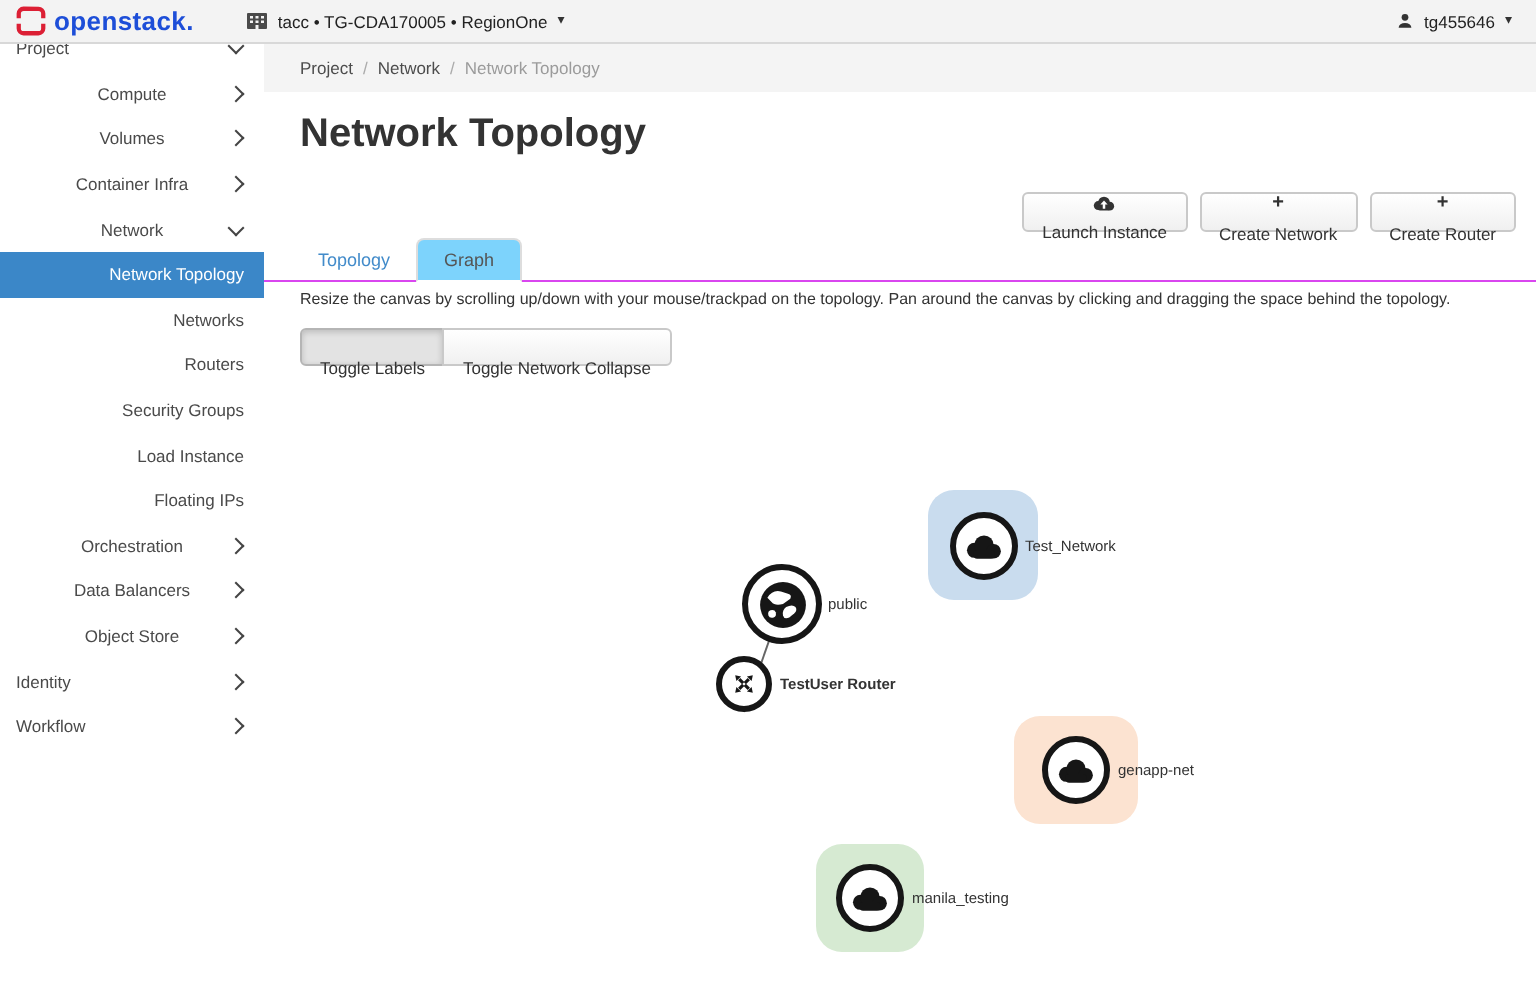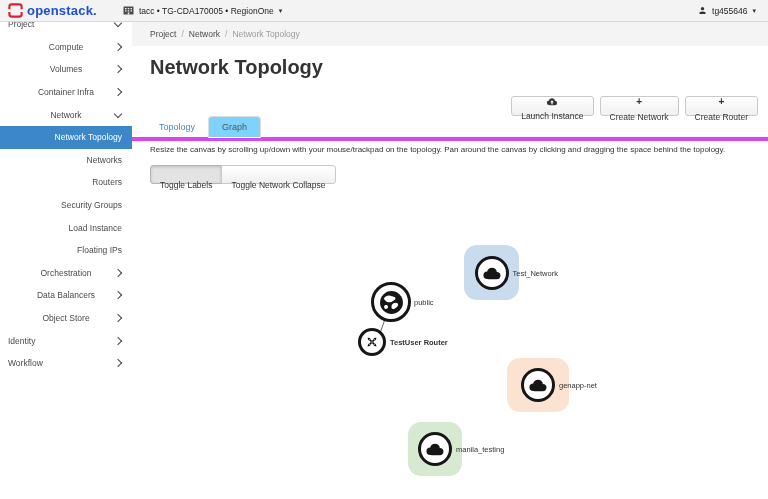--- a/index.html
+++ b/index.html
@@ -41,21 +41,21 @@
                 font-weight:600;color:#333;}
 
   .actions{display:flex;justify-content:flex-end;gap:6px;margin:16px 10px 0 0;}
   .btn{display:inline-flex;align-items:center;gap:5px;height:20px;padding:0 9px;
        font-size:8.5px;color:#333;background:linear-gradient(#fff,#f0f0f0);
        border:1px solid #c9c9c9;border-radius:3px;cursor:pointer;font-family:Liberation Sans, sans-serif;box-sizing:border-box;flex-direction:column;}
   .icon{display:inline-flex;align-items:center;}
   .icon.plus{font-weight:bold;font-size:10px;line-height:1;}
 
   .tabs{display:flex;align-items:flex-end;padding-left:14px;margin-top:2px;height:23px;
-        border-bottom:4px solid #d946ef;box-sizing:border-box;}
+        border-bottom:1px solid #d946ef;box-sizing:border-box;}
   .tab{font-size:9px;padding:5px 13px;cursor:pointer;}
   .tab.inactive{color:#428bca;}
   .tab.active{color:#555;background:#7dd3fc;border:1px solid #ddd;border-bottom-color:#fff;
               border-radius:4px 4px 0 0;margin-bottom:-1px;}
 
   .help{font-size:8px;color:#333;margin:4px 0 0;padding-left:18px;}
 
   .btn-group{display:inline-flex;margin:2px 0 0 18px;}
   .btn-group .btn{border-radius:0;margin-left:-1px;height:19px;}
   .btn-group .btn:first-child{border-radius:3px 0 0 3px;margin-left:0;}

